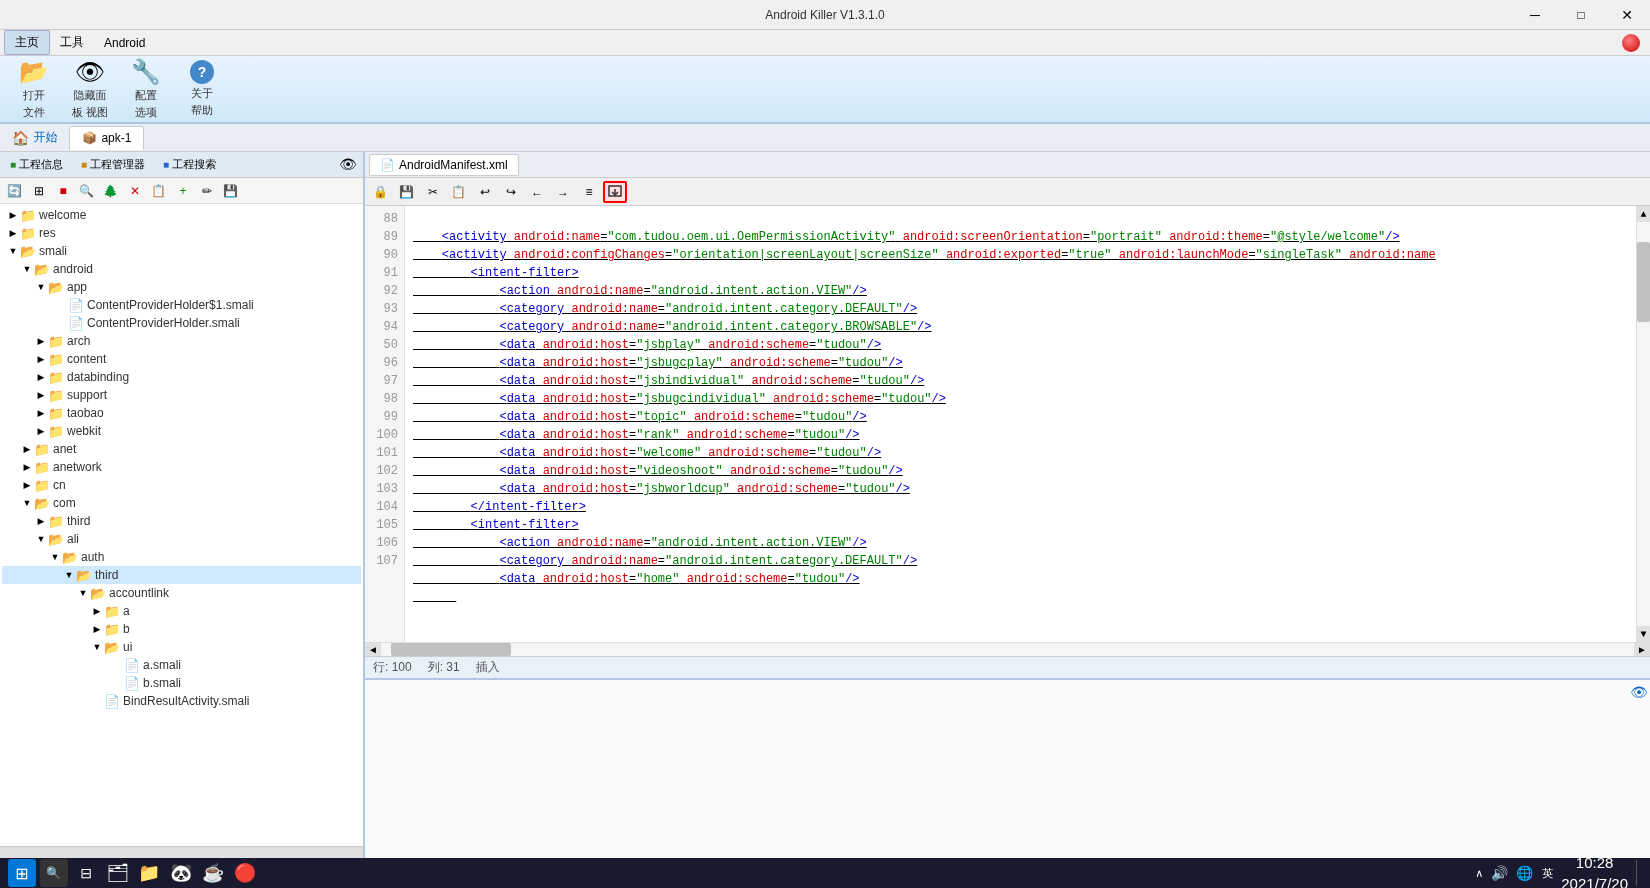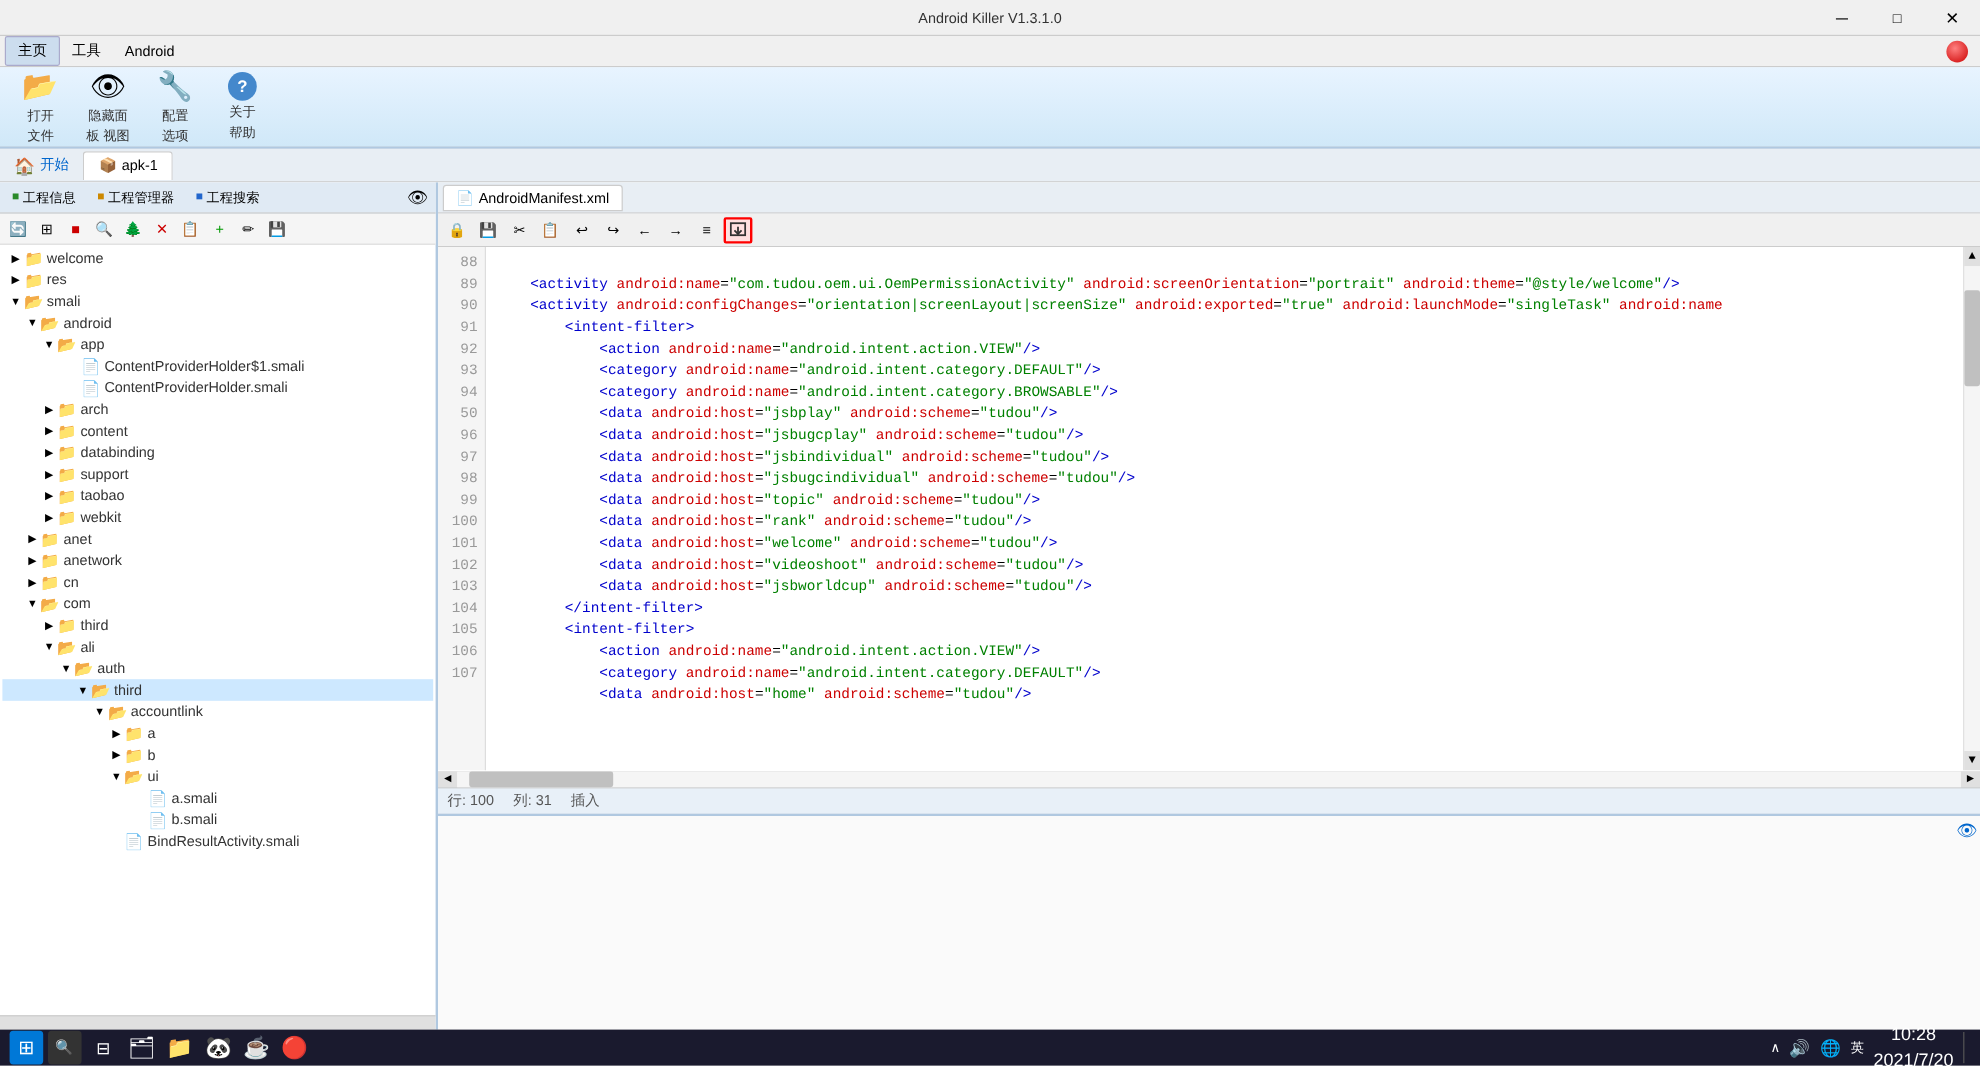--- a/index.html
+++ b/index.html
@@ -49,21 +49,21 @@
 
     
     .right-panel { flex: 1; display: flex; flex-direction: column; background: #f8f8f8; }
     .editor-tabs { height: 26px; background: #e8eef4; display: flex; align-items: center; padding: 2px 4px; border-bottom: 1px solid #ccc; }
     .editor-tab { display: flex; align-items: center; padding: 2px 10px; height: 22px; background: white; border: 1px solid #ccc; border-radius: 3px 3px 0 0; font-size: 12px; cursor: pointer; gap: 4px; }
     .editor-toolbar { height: 28px; background: #f0f0f0; display: flex; align-items: center; padding: 2px 4px; gap: 2px; border-bottom: 1px solid #ccc; }
     .editor-tool-btn { width: 24px; height: 22px; display: flex; align-items: center; justify-content: center; cursor: pointer; border: 1px solid transparent; border-radius: 2px; font-size: 12px; }
     .editor-tool-btn.active-highlight { border: 2px solid red; background: #ffe8e8; }
     .editor-content { flex: 1; background: white; overflow: auto; font-family: 'Consolas', 'Courier New', monospace; font-size: 13px; display: flex; }
     .line-numbers { width: 40px; min-width: 40px; background: #f5f5f5; border-right: 1px solid #ddd; padding: 4px 0; text-align: right; padding-right: 6px; color: #999; font-size: 12px; line-height: 18px; user-select: none; }
-    .code-area { flex: 1; padding: 4px 8px; line-height: 18px; overflow: auto; white-space: pre; }
+    .code-area { flex: 1; padding: 4px 8px; line-height: 18px; overflow: auto; white-space: pre; text-decoration: underline; }
     .status-bar { height: 22px; background: #e8f0f8; display: flex; align-items: center; padding: 0 8px; gap: 16px; border-top: 1px solid #ccc; font-size: 12px; color: #555; text-align: right; }
     .bottom-panel { height: 26px; background: #e8eef4; display: flex; align-items: center; padding: 0 4px; gap: 2px; border-top: 1px solid #ccc; }
     .bottom-tab { padding: 3px 12px; cursor: pointer; font-size: 12px; border-radius: 2px; }
 
     
     .xml-tag { color: #0000cc; }
     .xml-attr { color: #cc0000; }
     .xml-val { color: #008000; }
     .xml-bracket { color: #0000cc; }
 

